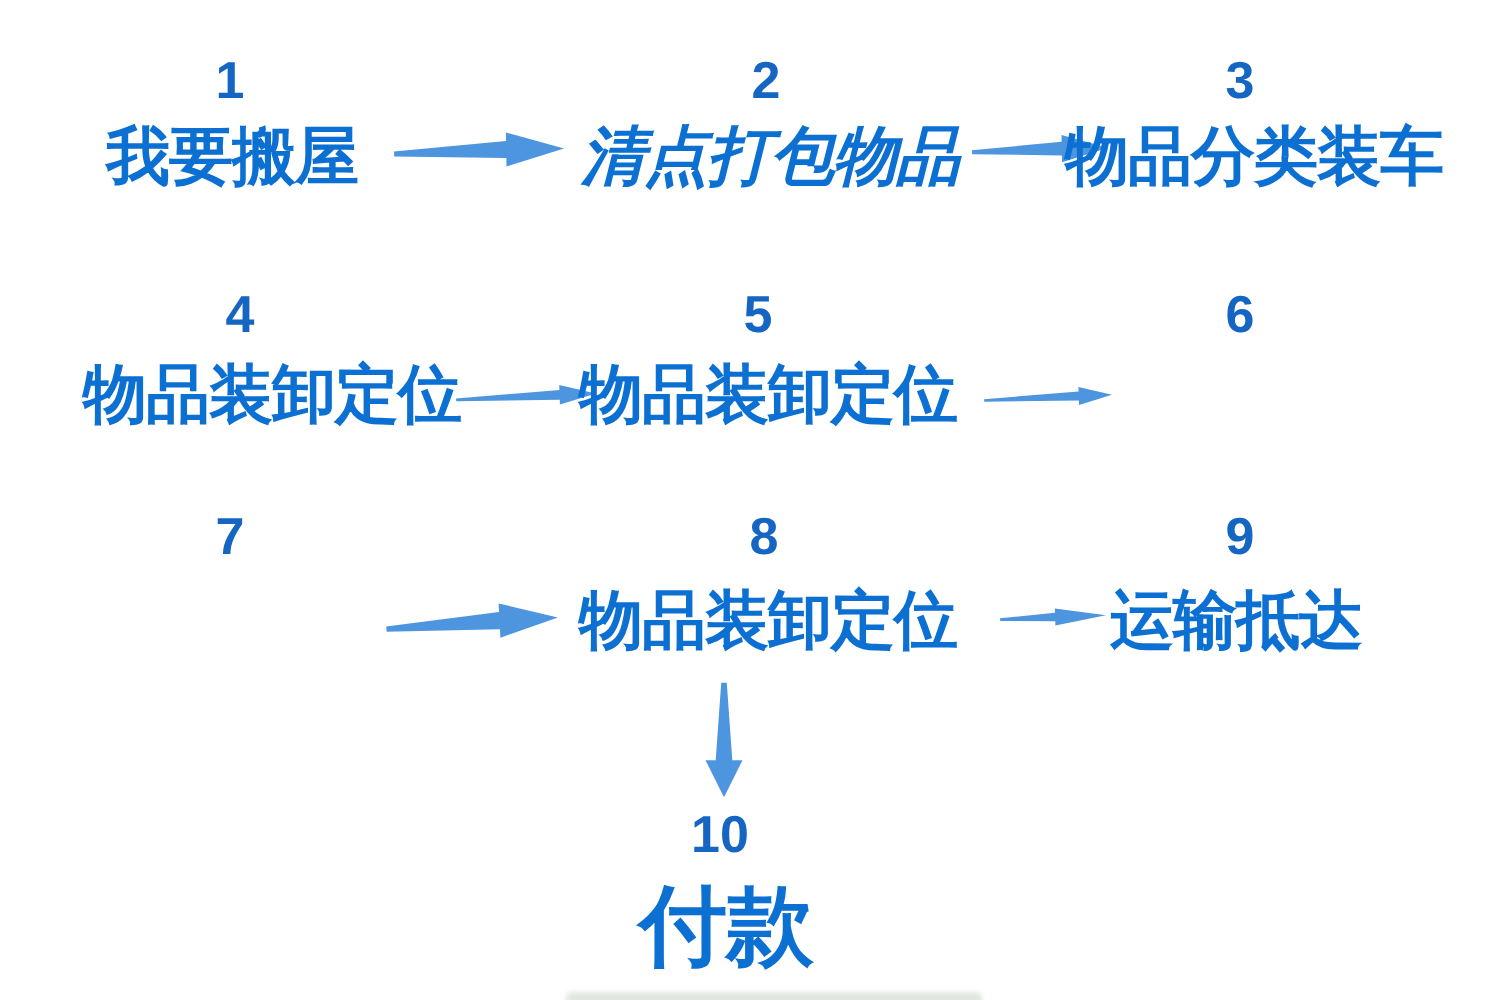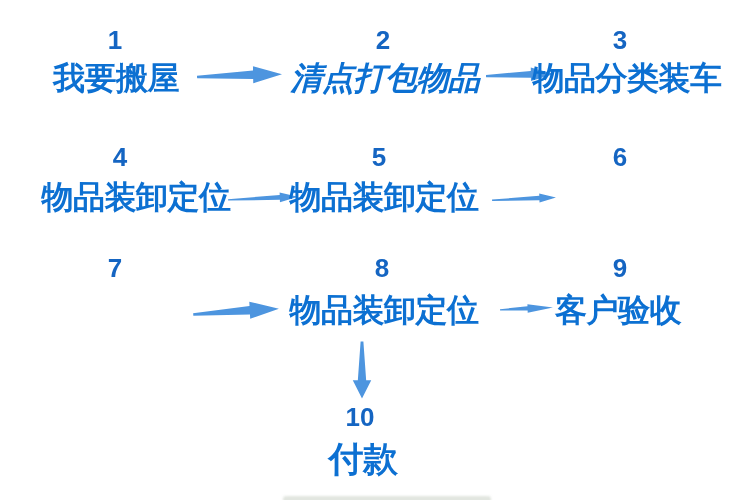--- a/index.html
+++ b/index.html
@@ -28,21 +28,21 @@
     position: absolute;
     transform: translateX(-50%);
     font-size: 32px;
     font-weight: 700;
     line-height: 1.1;
     letter-spacing: -0.5px;
     color: var(--label, #0c70d2);
     white-space: nowrap;
   }
   .label.big {
-    font-size: 35px;
+    font-size: 44px;
   }
   .arrow {
     position: absolute;
     display: block;
   }
   .smudge {
     position: absolute;
     left: 283px;
     top: 496px;
     width: 208px;
@@ -97,21 +97,21 @@
   </svg>
 
   <div class="num" style="left:382px; top:255px;">8</div>
   <div class="label" style="left:384px; top:293px;">物品装卸定位</div>
 
   <svg class="arrow" style="left:500px; top:301px; transform:rotate(-2deg);" width="53" height="15" viewBox="0 0 100 20">
     <polygon points="0,9.5 52,6 52,2 100,10 52,18 52,14 0,12" fill="#4d95df"></polygon>
   </svg>
 
   <div class="num" style="left:620px; top:255px;">9</div>
-  <div class="label" style="left:618px; top:293px;">客户验收</div>
+  <div class="label" style="left:618px; top:293px;">运输抵达</div>
 
   <svg class="arrow" style="left:350px; top:341px;" width="24" height="58" viewBox="0 0 26 62">
     <polygon points="11.5,0 8.5,42 3,42 13,62 23,42 17.5,42 14.5,0" fill="#4d95df"></polygon>
   </svg>
 
   <div class="num" style="left:360px; top:404px;">10</div>
   <div class="label big" style="left:363px; top:440px;">付款</div>
 
   <div class="smudge"></div>
 

